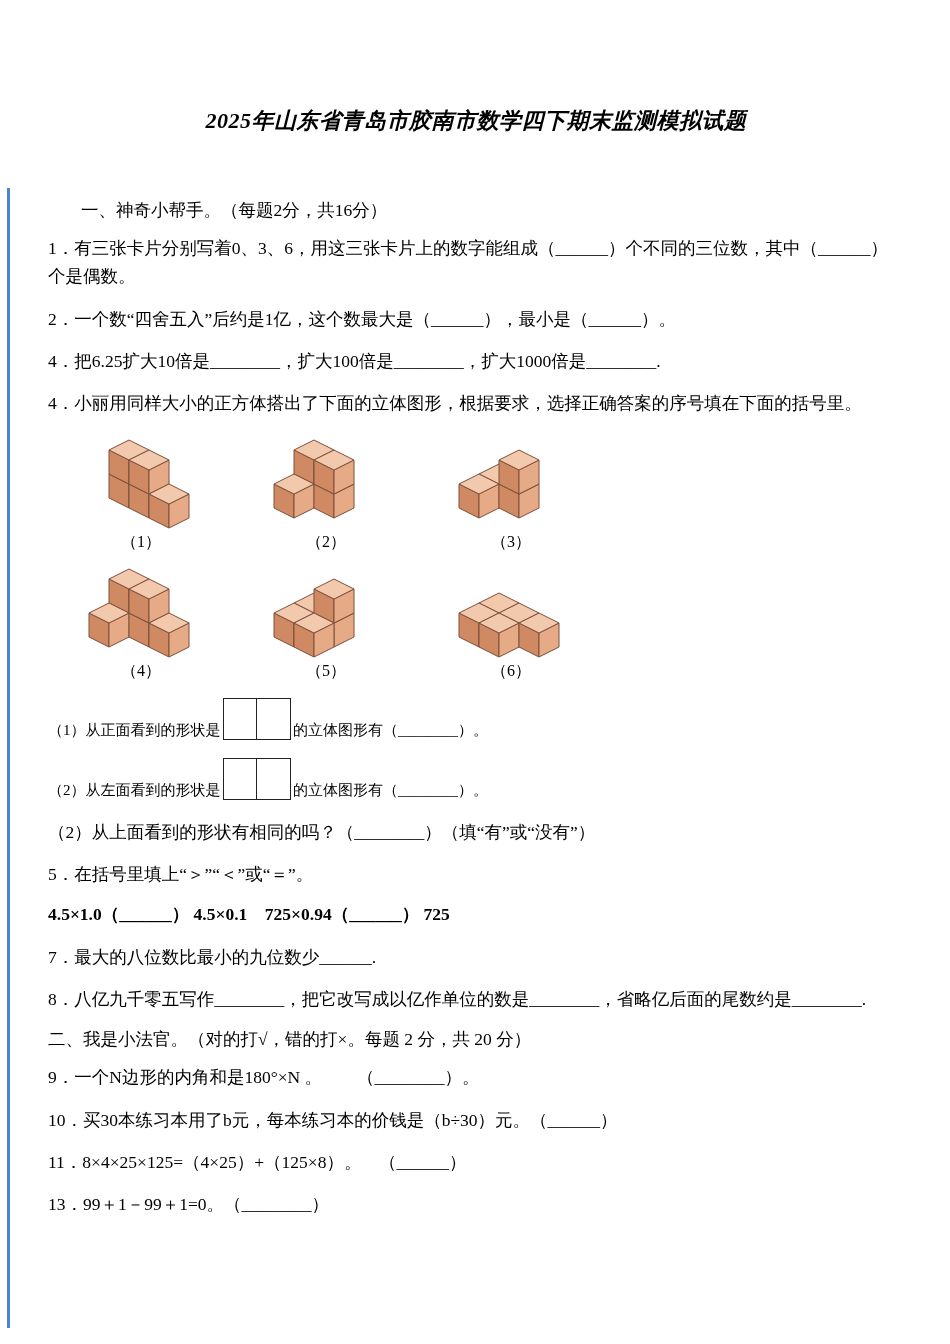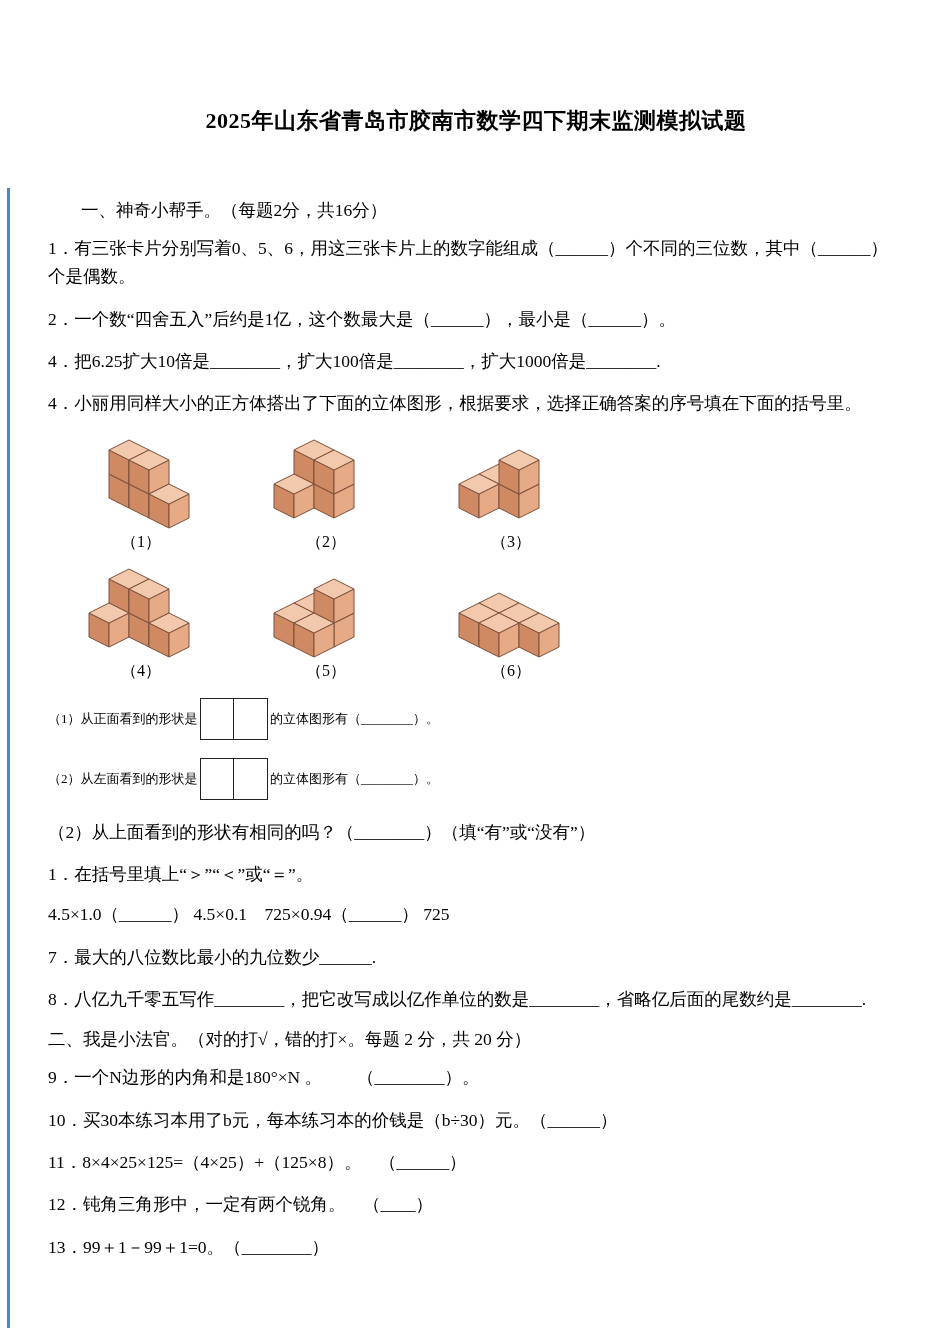--- a/index.html
+++ b/index.html
@@ -20,47 +20,48 @@
   .content {
     padding: 0 46px 0 48px;
   }
   .title {
     text-align: center;
     font-size: 22px;
     font-weight: bold;
     margin: 0;
     padding-top: 106px;
     letter-spacing: 0.5px;
+    font-style: italic;
   }
   .sec-heading {
     font-size: 17.5px;
     margin: 0 0 12px 0;
   }
   .sec1-heading { margin-top: 62px; margin-left: 33px; }
   .sec2-heading { margin-top: 8px; }
   p.q {
     font-size: 17.5px;
     line-height: 1.62;
     margin: 0 0 14px 0;
   }
   p.q-tight { margin-bottom: 12px; }
-  .bold-line { font-weight: normal; }
+  .bold-line { font-weight: bold; }
   .figures-grid {
     display: grid;
     grid-template-columns: 185px 185px 185px;
     row-gap: 6px;
     margin: 10px 0 16px 18px;
   }
   .figure { text-align: center; width: 150px; }
   .figure svg { display: block; margin: 0 auto; }
   .fig-label { font-size: 16px; margin-top: 0px; }
   .subq {
     display: flex;
-    align-items: center;
-    font-size: 13px;
+    align-items: flex-end;
+    font-size: 15px;
     margin: 0 0 18px 0;
   }
   .domino {
     display: inline-flex;
     margin: 0 2px;
   }
   .domino .cell {
     width: 33px; height: 40px;
     border: 1.6px solid #222;
     background: #fff;
@@ -71,21 +72,21 @@
 <body>
 
 <div class="left-rule"></div>
 
 <div class="content">
 
   <h1 class="title">2025年山东省青岛市胶南市数学四下期末监测模拟试题</h1>
 
   <p class="sec-heading sec1-heading">一、神奇小帮手。（每题2分，共16分）</p>
 
-  <p class="q">1．有三张卡片分别写着0、5、6，用这三张卡片上的数字能组成（______）个不同的三位数，其中（______）个是偶数。</p>
+  <p class="q">1．有三张卡片分别写着0、3、6，用这三张卡片上的数字能组成（______）个不同的三位数，其中（______）个是偶数。</p>
   <p class="q">2．一个数“四舍五入”后约是1亿，这个数最大是（______），最小是（______）。</p>
   <p class="q">4．把6.25扩大10倍是________，扩大100倍是________，扩大1000倍是________.</p>
   <p class="q q-tight">4．小丽用同样大小的正方体搭出了下面的立体图形，根据要求，选择正确答案的序号填在下面的括号里。</p>
 
   <div class="figures-grid">
       <div class="figure">
         <svg width="140" height="102" viewBox="0 0 140 102">
           <polygon points="38,44 58,54 58,78 38,68" fill="#d08a63" stroke="#7c503a" stroke-width="1" stroke-linejoin="round"></polygon>
           <polygon points="78,44 58,54 58,78 78,68" fill="#e7aa86" stroke="#7c503a" stroke-width="1" stroke-linejoin="round"></polygon>
           <polygon points="58,34 78,44 58,54 38,44" fill="#f3c9ae" stroke="#7c503a" stroke-width="1" stroke-linejoin="round"></polygon>
@@ -218,26 +219,25 @@
   <div class="subq">
     <span>（2）从左面看到的形状是</span>
     <span class="domino">
         <span class="cell"></span>
         <span class="cell"></span>
       </span>
     <span>的立体图形有（________）。</span>
   </div>
 
   <p class="q">（2）从上面看到的形状有相同的吗？（________）（填“有”或“没有”）</p>
-  <p class="q q-tight">1．在括号里填上“＞”“＜”或“＝”。</p>
+  <p class="q q-tight">5．在括号里填上“＞”“＜”或“＝”。</p>
   <p class="q bold-line">4.5×1.0（______） 4.5×0.1　725×0.94（______） 725</p>
   <p class="q">7．最大的八位数比最小的九位数少______.</p>
   <p class="q">8．八亿九千零五写作________，把它改写成以亿作单位的数是________，省略亿后面的尾数约是________.</p>
 
   <p class="sec-heading sec2-heading">二、我是小法官。（对的打√，错的打×。每题 2 分，共 20 分）</p>
 
   <p class="q">9．一个N边形的内角和是180°×N 。　　（________）。</p>
   <p class="q">10．买30本练习本用了b元，每本练习本的价钱是（b÷30）元。（______）</p>
   <p class="q">11．8×4×25×125=（4×25）+（125×8）。　（______）</p>
-  <p class="q">12．钝角三角形中，一定有两个锐角。　（____）</p>
   <p class="q">13．99＋1－99＋1=0。（________）</p>
 
 </div>
 
 </body></html>

